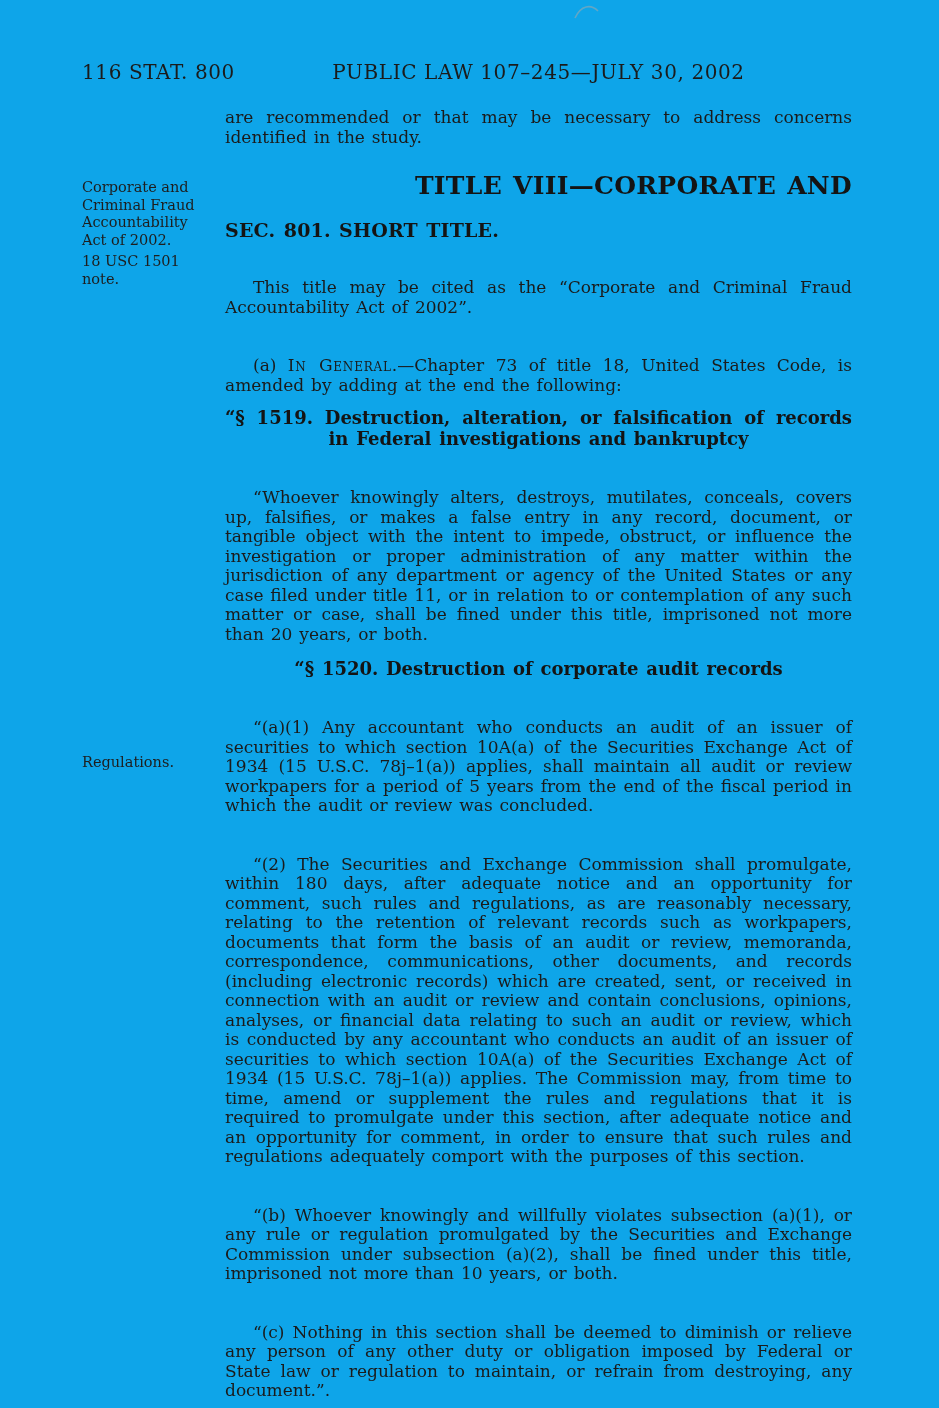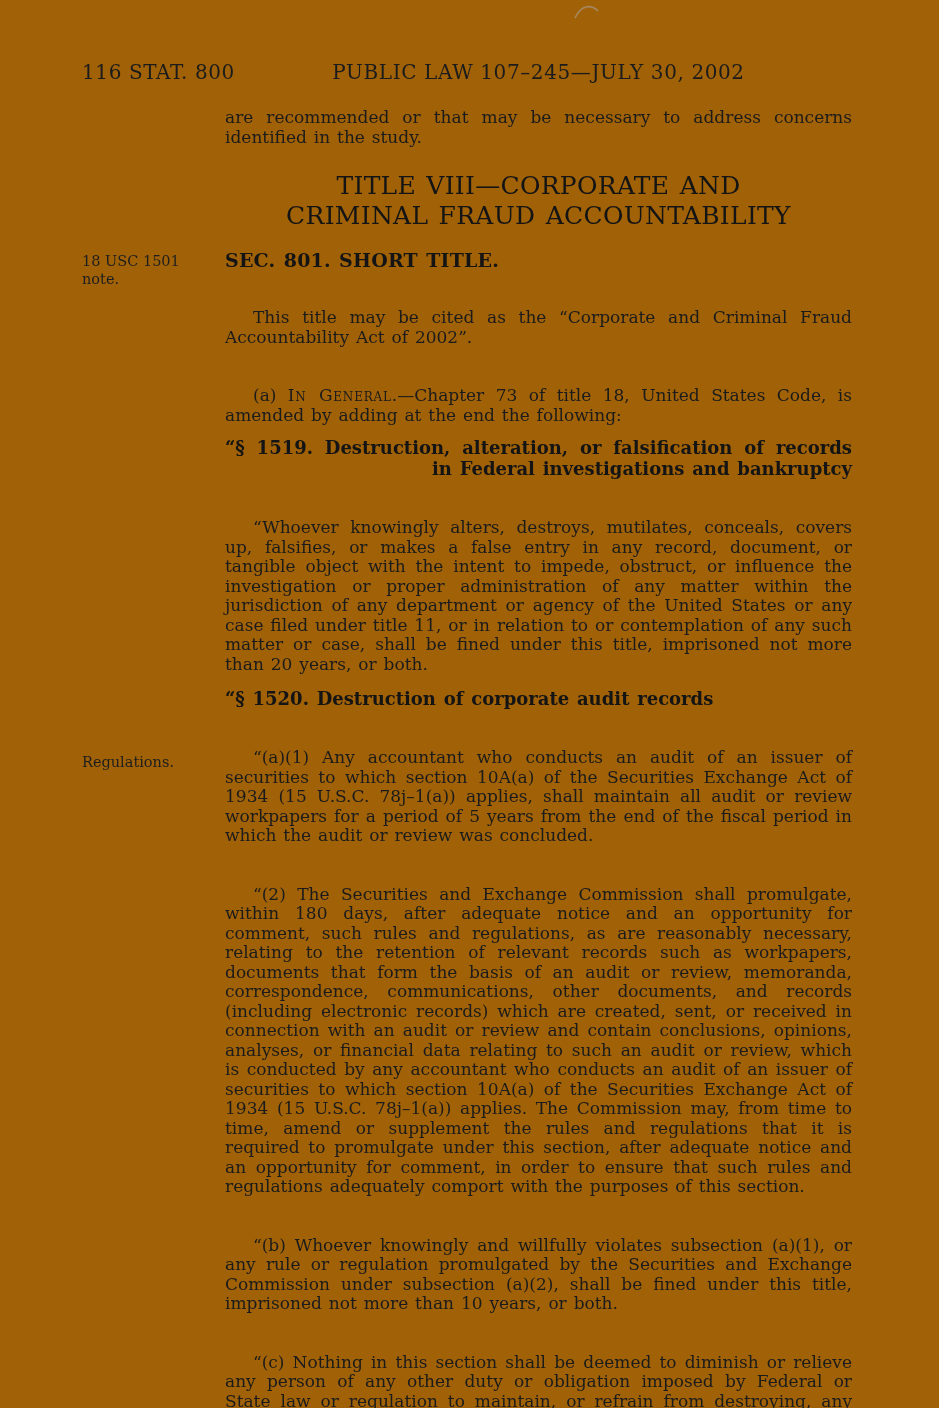--- a/index.html
+++ b/index.html
@@ -1,21 +1,21 @@
 <!DOCTYPE html>
 <html><head>
 <meta charset="utf-8">
 <style>
   html, body { margin: 0; padding: 0; background: #e8e8e8; }
   .page {
     position: relative;
     width: 939px;
     height: 1408px;
     margin: 0 auto;
-    background: #a16207;
+    background: #0ea5e9;
     font-family: "DejaVu Serif", serif;
     color: #1b1b1b;
     overflow: hidden;
   }
   .scan-artifact {
     position: absolute;
     left: 572px;
     top: 2px;
     opacity: 0.55;
   }
@@ -53,22 +53,22 @@
     font-size: 17px;
     line-height: 19.5px;
     word-spacing: 1.5px;
   }
   .main-col p { margin: 0; text-align: justify; }
   p.cont { text-indent: 0; }
   p.ind  { text-indent: 28px; margin-top: 39px; }
   .title8 {
     font-size: 25px;
     line-height: 30px;
-    font-weight: normal;
-    text-align: center;
+    font-weight: bold;
+    text-align: right;
     letter-spacing: 0.3px;
     word-spacing: 2px;
     margin: 24px 0 0 0;
     color: #141414;
   }
   .sec-heading {
     font-size: 19px;
     line-height: 18px;
     font-weight: bold;
     letter-spacing: 0.2px;
@@ -77,46 +77,46 @@
   }
   .sec-heading.tight { margin-top: 14px; }
   .usc-heading {
     font-size: 18px;
     line-height: 21px;
     font-weight: bold;
     margin: 12px 0 8px 0;
     color: #141414;
   }
   .usc-heading .l1 { display: block; text-align: justify; text-align-last: justify; }
-  .usc-heading .l2 { display: block; text-align: right; }
-  .usc-heading.single { text-align: left; margin: 14px 0 8px 0; }
+  .usc-heading .l2 { display: block; text-align: center; }
+  .usc-heading.single { text-align: center; margin: 14px 0 8px 0; }
   .sc { font-variant: small-caps; letter-spacing: 0.8px; }
 </style>
 </head>
 <body>
 
 <div class="page">
 
   <svg class="scan-artifact" width="30" height="20" viewBox="0 0 30 20">
     <path d="M3,16 C9,3 19,2 26,9" stroke="#a8a8a8" stroke-width="1.6" fill="none"></path>
   </svg>
 
   <div class="hdr-stat">116 STAT. 800</div>
   <div class="hdr-law">PUBLIC LAW 107–245—JULY 30, 2002</div>
 
+  <div class="margin-note" style="top: 179px;">Corporate and Criminal Fraud Accountability Act of 2002.</div>
   <div class="margin-note" style="top: 253px;">18 USC 1501 note.</div>
   <div class="margin-note" style="top: 754px;">Regulations.</div>
 
   <div class="main-col" id="main-col">
 
     <p class="cont">are recommended or that may be necessary to address concerns identified in the study.</p>
 
     <h1 class="title8" id="title8-heading">
       <span>TITLE VIII—CORPORATE AND</span><br>
-      <span>CRIMINAL FRAUD ACCOUNTABILITY</span>
     </h1>
 
     <h2 class="sec-heading" id="sec801-heading">SEC. 801. SHORT TITLE.</h2>
     <p class="ind">This title may be cited as the “Corporate and Criminal Fraud Accountability Act of 2002”.</p>
 
     <p class="ind"><span>(a) </span><span class="sc">In General</span><span>.—Chapter 73 of title 18, United States Code, is amended by adding at the end the following:</span></p>
 
     <h3 class="usc-heading">
       <span class="l1">“§ 1519. Destruction, alteration, or falsification of records</span>
       <span class="l2">in Federal investigations and bankruptcy</span>

